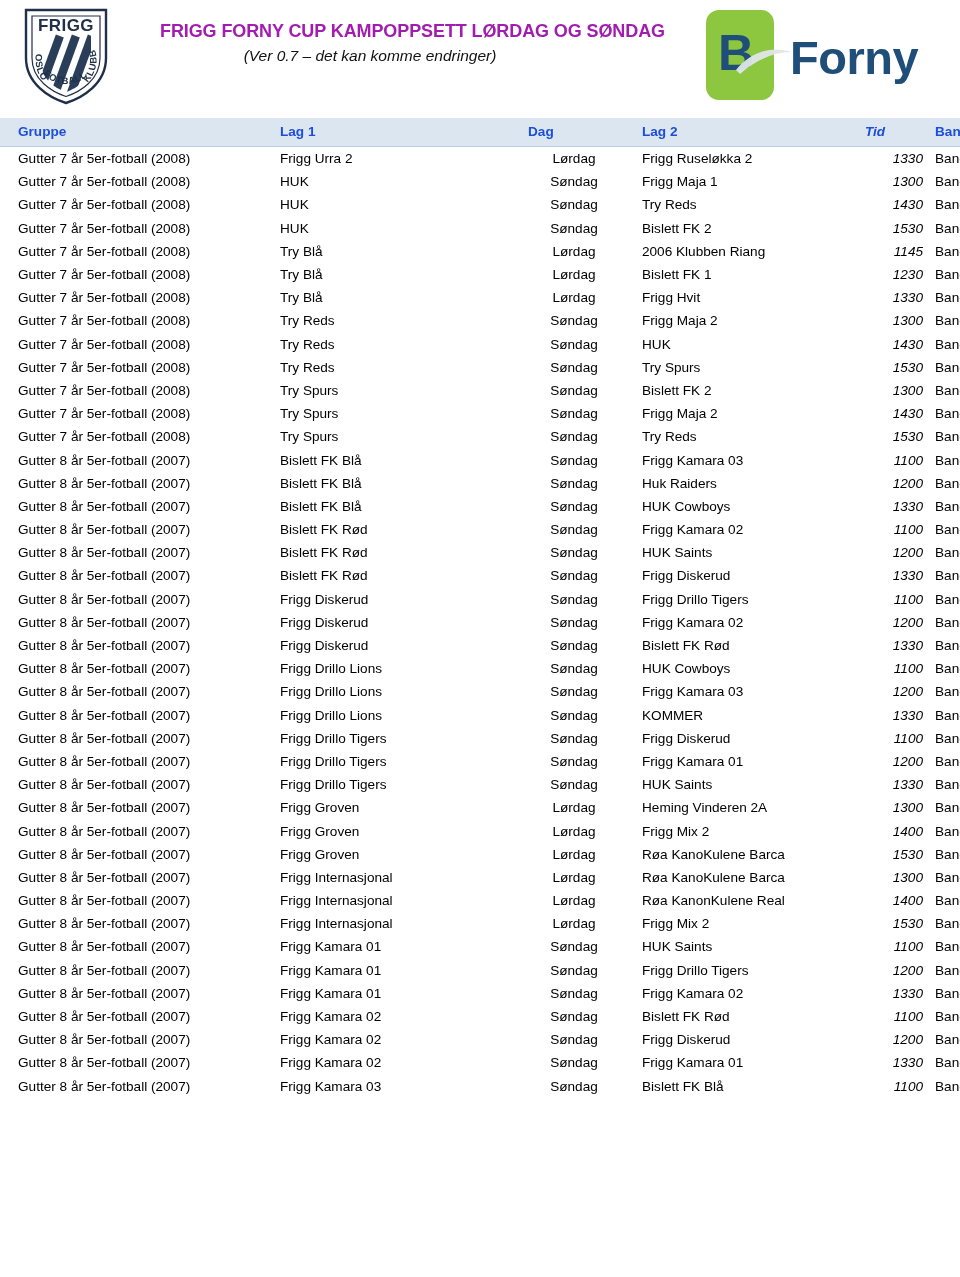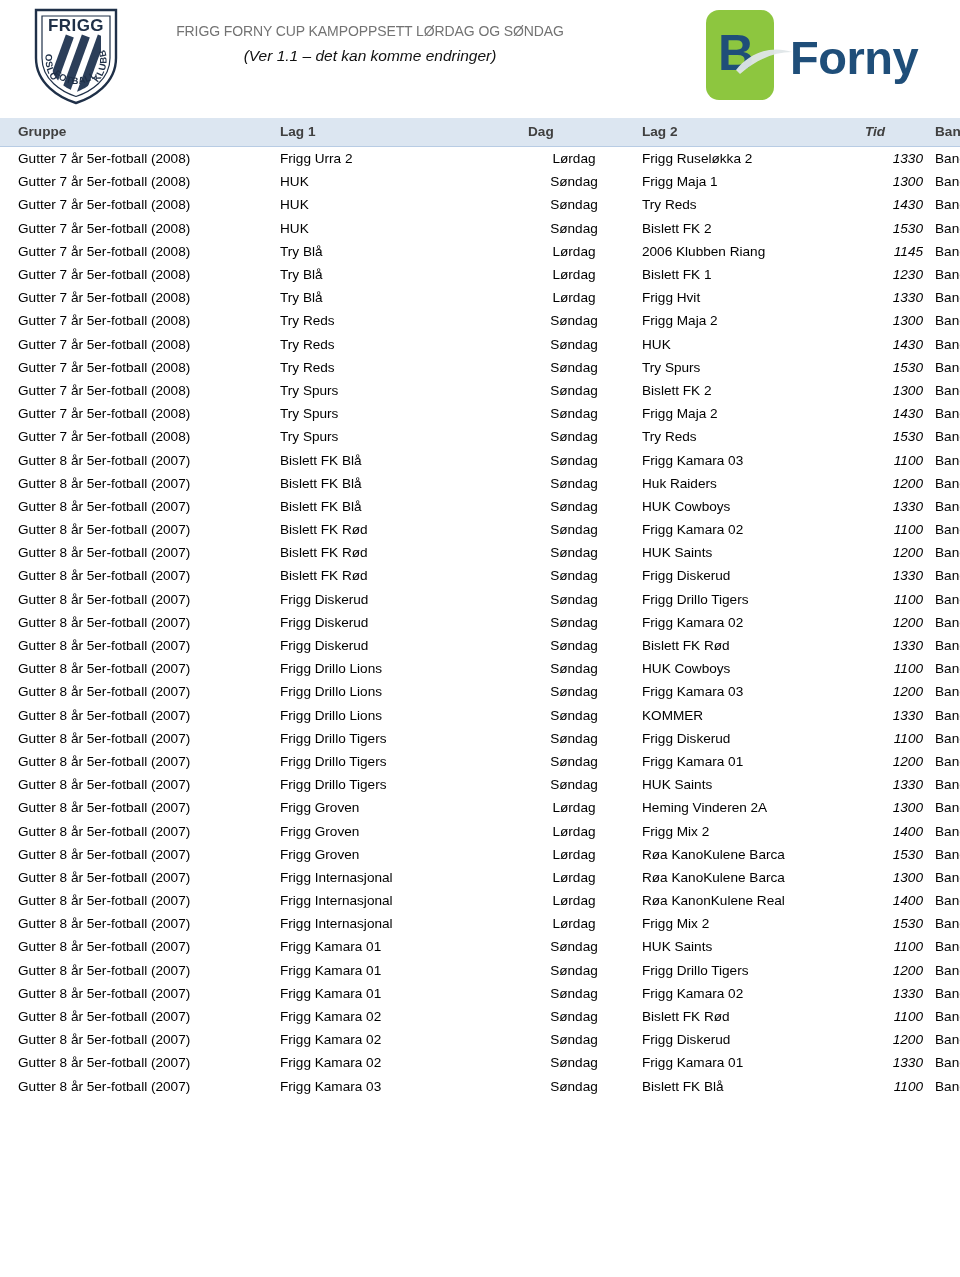--- a/index.html
+++ b/index.html
@@ -16,36 +16,36 @@
   }
 
   
   .header {
     position: relative;
     height: 118px;
     width: 960px;
   }
   .frigg-logo {
     position: absolute;
-    left: 30px;
+    left: 20px;
     top: 6px;
     width: 92px;
     height: 100px;
   }
   .title-block {
     position: absolute;
     left: 160px;
     top: 18px;
     width: 420px;
     text-align: center;
   }
   .main-title {
-    font-size: 14px;
-    font-weight: 400;
-    color: #737373;
+    font-size: 18px;
+    font-weight: 700;
+    color: #a21caf;
     letter-spacing: -0.1px;
     white-space: nowrap;
     line-height: 26px;
   }
   .sub-title {
     font-size: 15.5px;
     font-style: italic;
     font-weight: 400;
     color: #111111;
     line-height: 24px;
@@ -68,21 +68,21 @@
   }
   .sched-table thead tr {
     background: #DCE6F1;
   }
   .sched-table thead th {
     font-weight: bold;
     font-size: 13.6px;
     padding: 6px 0 7px 0;
     text-align: left;
     border-bottom: 1px solid #b8cce4;
-    color: #404040;
+    color: #1d4ed8;
   }
   .sched-table tbody td {
     padding: 4.1px 0 4.1px 0;
     font-weight: 400;
     white-space: nowrap;
     overflow: hidden;
   }
   .c-gruppe { width: 262px; padding-left: 18px !important; }
   .c-lag1   { width: 248px; }
   .c-dag    { width: 92px;  text-align: center; }
@@ -133,21 +133,21 @@
         <textPath href="#arcR" startOffset="2">KLUBB</textPath>
       </text>
       <text class="shield-txt" font-size="9.5" letter-spacing="0.6">
         <textPath href="#arcB" startOffset="12">FOTBALL</textPath>
       </text>
     </svg>
   </div>
 
   <div class="title-block">
     <div class="main-title">FRIGG FORNY CUP KAMPOPPSETT LØRDAG OG SØNDAG</div>
-    <div class="sub-title">(Ver 1.1 – det kan komme endringer)</div>
+    <div class="sub-title">(Ver 0.7 – det kan komme endringer)</div>
   </div>
 
   <div class="forny-logo">
     <svg viewBox="0 0 250 96" width="250" height="96" aria-hidden="true">
       <rect x="6" y="2" width="68" height="90" rx="13" ry="13" fill="#8DC63F"></rect>
       <text x="18" y="62" font-family="Liberation Sans, sans-serif" font-size="50" font-weight="bold" fill="#1F4E79">B</text>
       <path d="M36 62 C52 42 74 38 92 44 C74 44 56 52 40 66 Z" fill="#dfe6e8" opacity="0.95"></path>
       <text x="90" y="66" font-family="Liberation Sans, sans-serif" font-size="47" font-weight="bold" fill="#1F4E79" letter-spacing="-0.5">Forny</text>
     </svg>
   </div>

